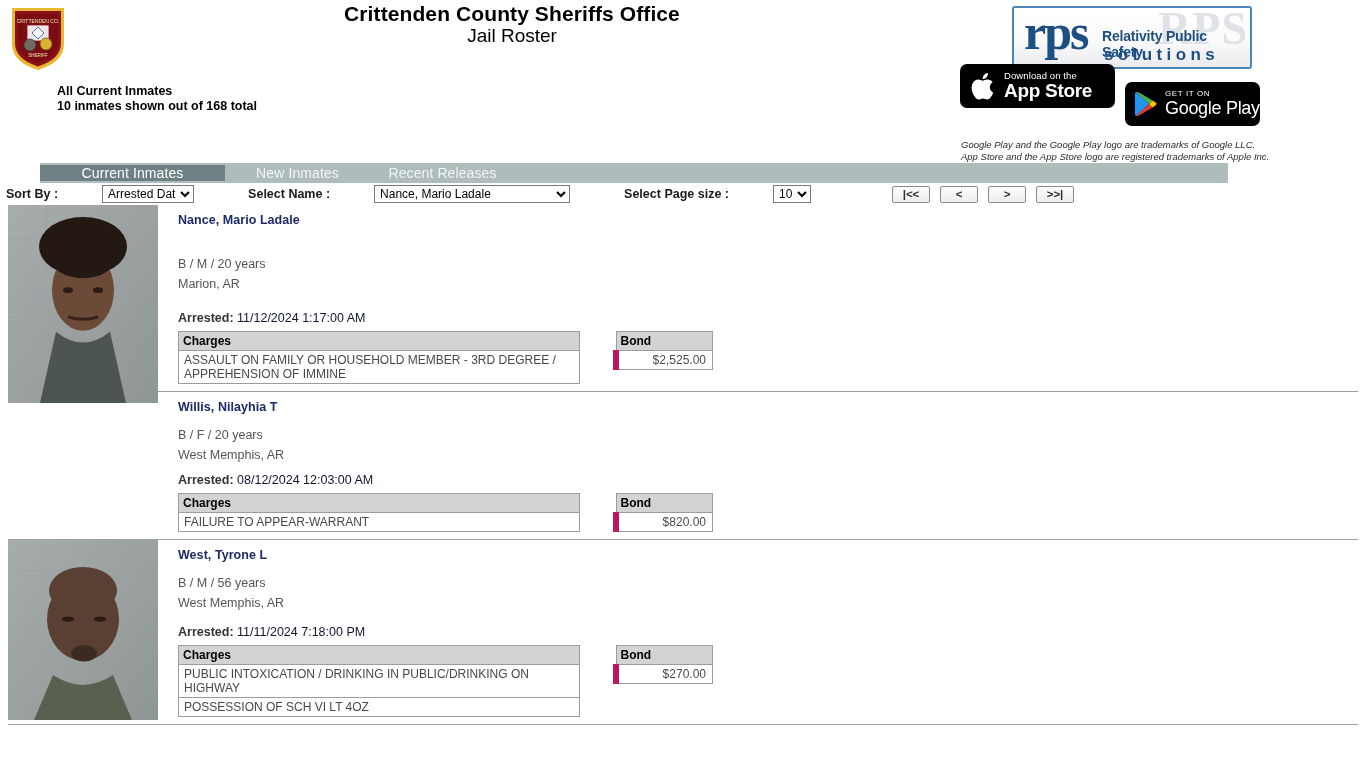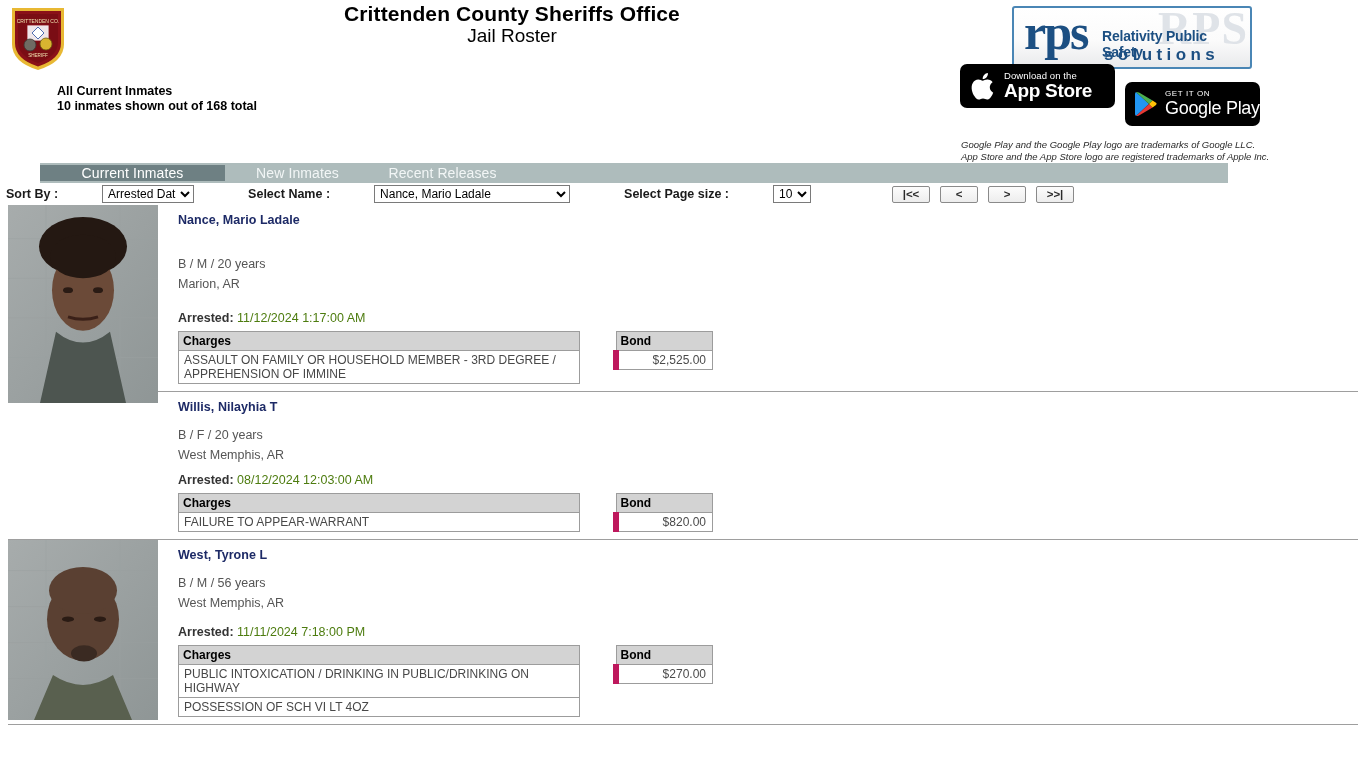--- a/index.html
+++ b/index.html
@@ -220,21 +220,21 @@
   .demo {
     color: #555;
     font-size: 12.5px;
     line-height: 19.5px;
   }
   .arrested {
     font-size: 12.5px;
     color: #333;
     font-weight: bold;
   }
-  .arrested .av { font-weight: normal; color: #4d7c0f; }
+  .arrested .av { font-weight: normal; color: #0f172a; }
 
   .tables { display: flex; align-items: flex-start; margin-top: 6px; }
   table.charges, table.bond {
     border-collapse: collapse;
     font-size: 12px;
     border-radius: 17px;
   }
   table.charges { width: 402px; }
   table.bond { width: 100px; margin-left: 33px; }
   table.charges th, table.bond th {

